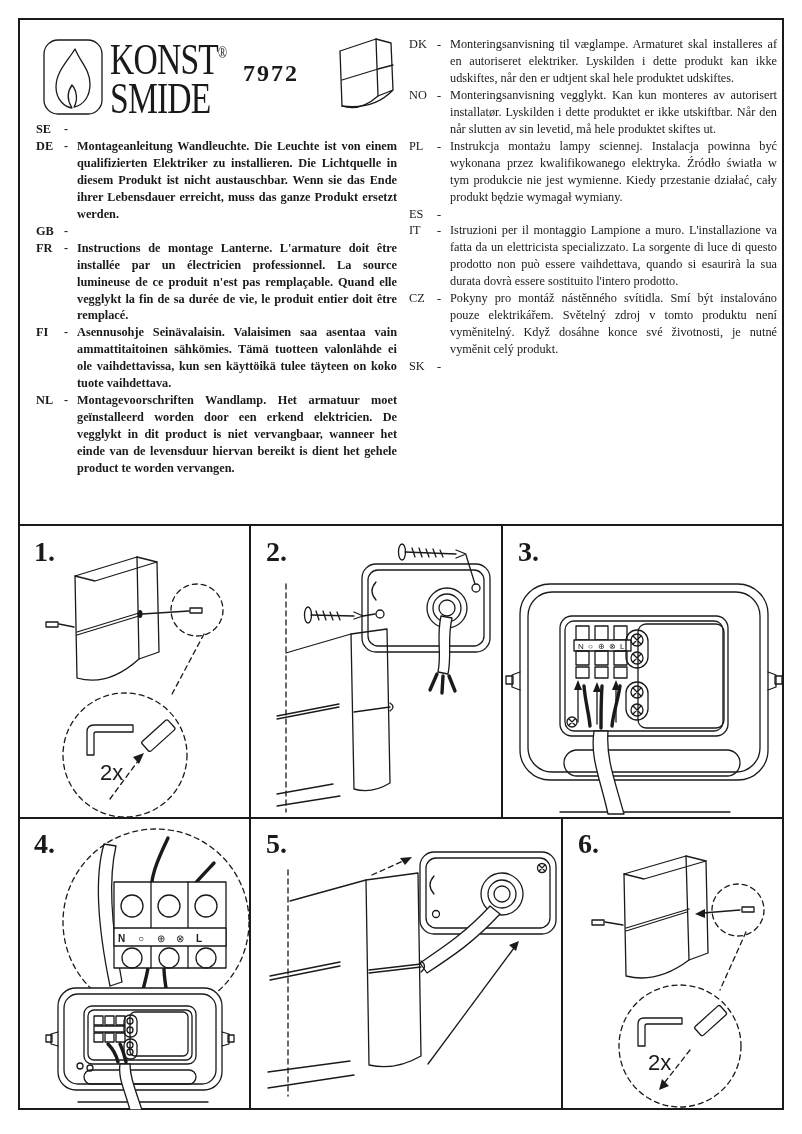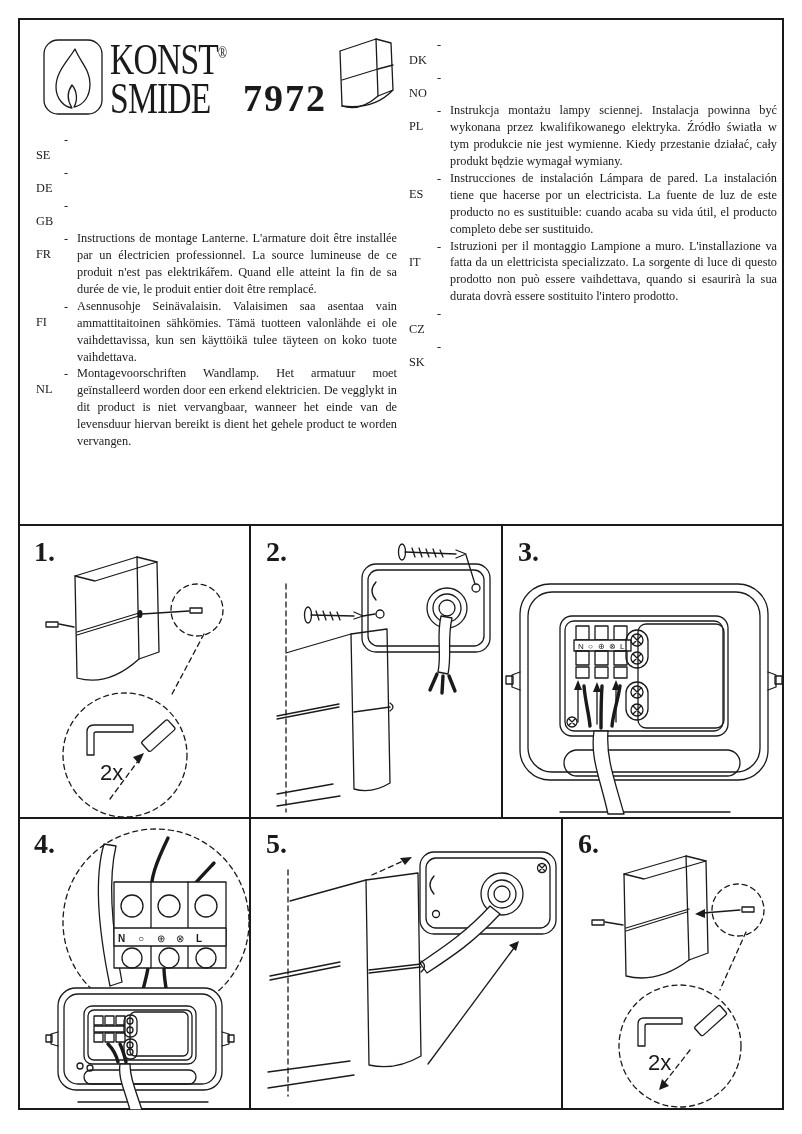--- a/index.html
+++ b/index.html
@@ -7,28 +7,28 @@
     width:802px;height:1134px;background:#ffffff;position:relative;overflow:hidden;
     font-family:"Liberation Serif",serif;color:#1a1a1a;
   }
   .page-border{position:absolute;left:18px;top:18px;width:766px;height:1092px;
     border:2px solid #1a1a1a;box-sizing:border-box;}
   
   .logo-box{position:absolute;left:40px;top:36px;}
   .brand{position:absolute;left:110px;top:34px;line-height:37px;font-size:42px;
     letter-spacing:-1px;transform:scaleX(.80) scaleY(1.05);transform-origin:left top;white-space:nowrap;}
   .brand sup{font-size:15px;letter-spacing:0;}
-  .model{position:absolute;left:243px;top:76px;font-size:38px;font-weight:bold;letter-spacing:2px;}
+  .model{position:absolute;left:243px;top:60px;font-size:24px;font-weight:bold;letter-spacing:2px;}
   .lamp-thumb{position:absolute;left:334px;top:34px;}
   
   .col{position:absolute;font-size:12.3px;line-height:16.95px;}
-  .col-left{left:36px;top:131px;width:361px;}
+  .col-left{left:36px;top:121px;width:361px;font-weight:bold;}
   .col-right{left:409px;top:36px;width:368px;}
   .entry{display:flex;}
-  .entry .code{flex:0 0 28px;margin-top:16px;}
+  .entry .code{flex:0 0 28px;}
   .entry .dash{flex:0 0 13px;}
   .entry .text{flex:1;text-align:justify;}
   
   .hline,.vline{position:absolute;background:#1a1a1a;}
   .hline{height:2px;}
   .vline{width:2px;}
   .panel{position:absolute;}
   .panel-number{position:absolute;left:16px;top:10px;font-size:28px;font-weight:bold;z-index:2;}
   .panel svg{position:absolute;left:0;top:0;}
   svg *{stroke:#1a1a1a;fill:none;stroke-width:1.3;stroke-linecap:round;stroke-linejoin:round;}
@@ -63,69 +63,72 @@
 </div>
 
 <div class="col col-left">
   <div class="entry">
       <span class="code">SE</span>
       <span class="dash">-</span>
     </div>
   <div class="entry">
       <span class="code">DE</span>
       <span class="dash">-</span>
+      <div class="text">Montageanleitung Wandleuchte. Die Leuchte ist von einem qualifizierten Elektriker zu installieren. Die Lichtquelle in diesem Produkt ist nicht austauschbar. Wenn sie das Ende ihrer Lebensdauer erreicht, muss das ganze Produkt ersetzt werden.</div>
     </div>
   <div class="entry">
       <span class="code">GB</span>
       <span class="dash">-</span>
     </div>
   <div class="entry">
       <span class="code">FR</span>
       <span class="dash">-</span>
-      <div class="text">Instructions de montage Lanterne. L'armature doit être installée par un électricien professionnel. La source lumineuse de ce produit n'est pas elektrikářem. Quand elle atteint la fin de sa durée de vie, le produit entier doit être remplacé.</div>
+      <div class="text">Instructions de montage Lanterne. L'armature doit être installée par un électricien professionnel. La source lumineuse de ce produit n'est pas remplaçable. Quand elle vegglykt la fin de sa durée de vie, le produit entier doit être remplacé.</div>
     </div>
   <div class="entry">
       <span class="code">FI</span>
       <span class="dash">-</span>
       <div class="text">Asennusohje Seinävalaisin. Valaisimen saa asentaa vain ammattitaitoinen sähkömies. Tämä tuotteen valonlähde ei ole vaihdettavissa, kun sen käyttöikä tulee täyteen on koko tuote vaihdettava.</div>
     </div>
   <div class="entry">
       <span class="code">NL</span>
       <span class="dash">-</span>
       <div class="text">Montagevoorschriften Wandlamp. Het armatuur moet geïnstalleerd worden door een erkend elektricien. De vegglykt in dit product is niet vervangbaar, wanneer het einde van de levensduur hiervan bereikt is dient het gehele product te worden vervangen.</div>
     </div>
 </div>
 
 <div class="col col-right">
   <div class="entry">
       <span class="code">DK</span>
       <span class="dash">-</span>
+      <div class="text">Monteringsanvisning til væglampe. Armaturet skal installeres af en autoriseret elektriker. Lyskilden i dette produkt kan ikke udskiftes, når den er udtjent skal hele produktet udskiftes.</div>
     </div>
   <div class="entry">
       <span class="code">NO</span>
       <span class="dash">-</span>
+      <div class="text">Monteringsanvisning vegglykt. Kan kun monteres av autorisert installatør. Lyskilden i dette produktet er ikke utskiftbar. Når den når slutten av sin levetid, må hele produktet skiftes ut.</div>
     </div>
   <div class="entry">
       <span class="code">PL</span>
       <span class="dash">-</span>
       <div class="text">Instrukcja montażu lampy sciennej. Instalacja powinna być wykonana przez kwalifikowanego elektryka. Źródło światła w tym produkcie nie jest wymienne. Kiedy przestanie działać, cały produkt będzie wymagał wymiany.</div>
     </div>
   <div class="entry">
       <span class="code">ES</span>
       <span class="dash">-</span>
-      <div class="text">Instrucciones de instalación Lámpara de pared. La instalación tiene que hacerse por un electricista. La fuente de luz de este producto no es sustituible: cuando acaba su vida útil, el producto completo debe ser sustituido.</div>
     </div>
   <div class="entry">
       <span class="code">IT</span>
       <span class="dash">-</span>
       <div class="text">Istruzioni per il montaggio Lampione a muro. L'installazione va fatta da un elettricista specializzato. La sorgente di luce di questo prodotto non può essere vaihdettava, quando si esaurirà la sua durata dovrà essere sostituito l'intero prodotto.</div>
     </div>
   <div class="entry">
       <span class="code">CZ</span>
       <span class="dash">-</span>
+      <div class="text">Pokyny pro montáž nástěnného svítidla. Smí být instalováno pouze elektrikářem. Světelný zdroj v tomto produktu není vyměnitelný. Když dosáhne konce své životnosti, je nutné vyměnit celý produkt.</div>
     </div>
   <div class="entry">
       <span class="code">SK</span>
       <span class="dash">-</span>
     </div>
 </div>
 
 <div class="hline" style="left:18px;top:524px;width:766px;"></div>
 <div class="hline" style="left:18px;top:817px;width:766px;"></div>
 <div class="vline" style="left:249px;top:524px;height:295px;"></div>

